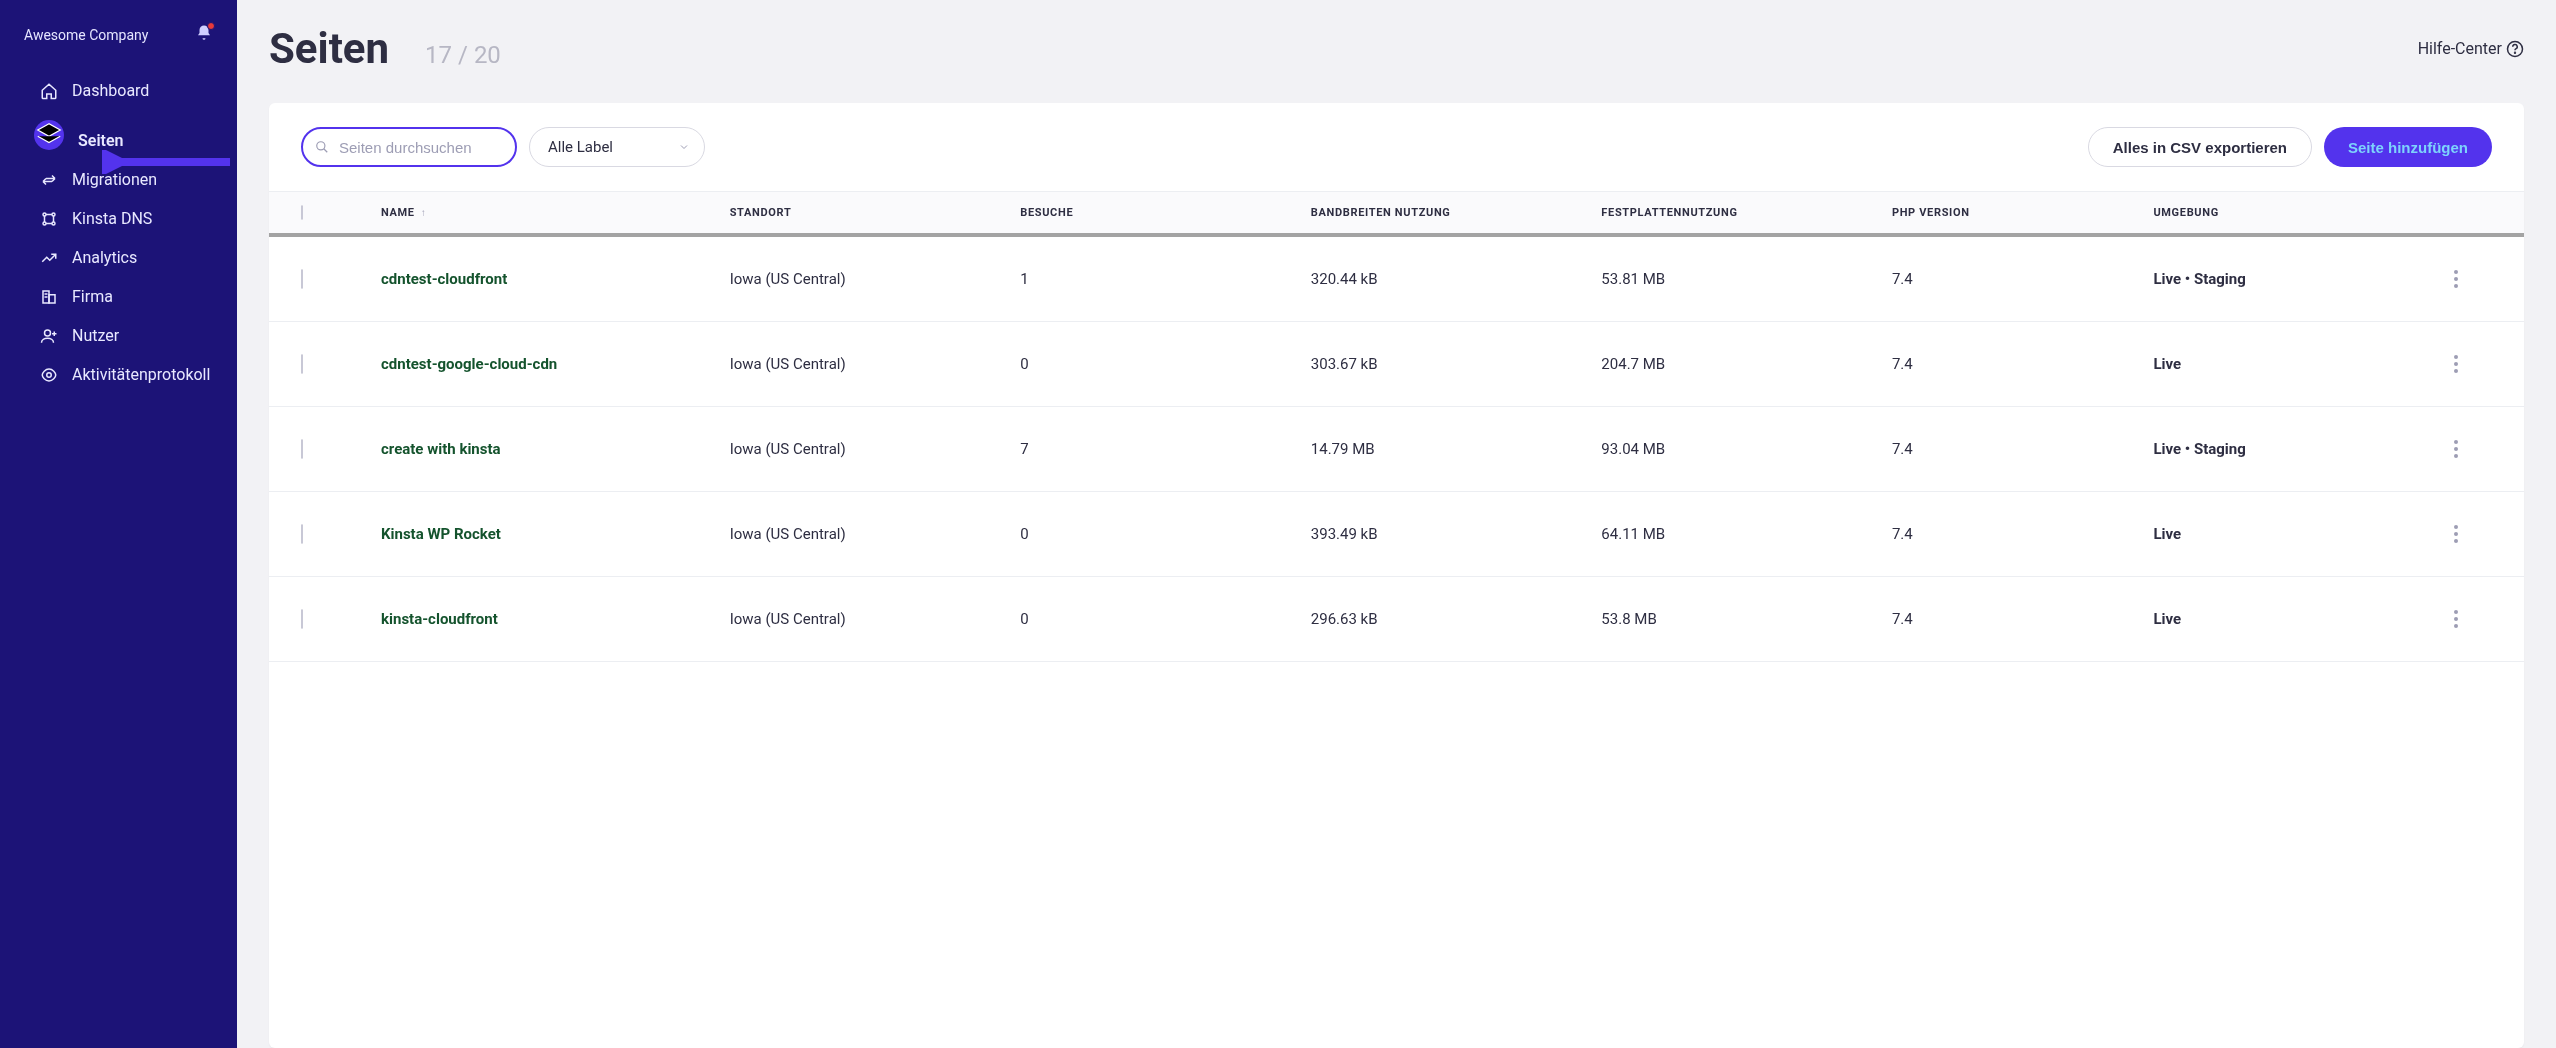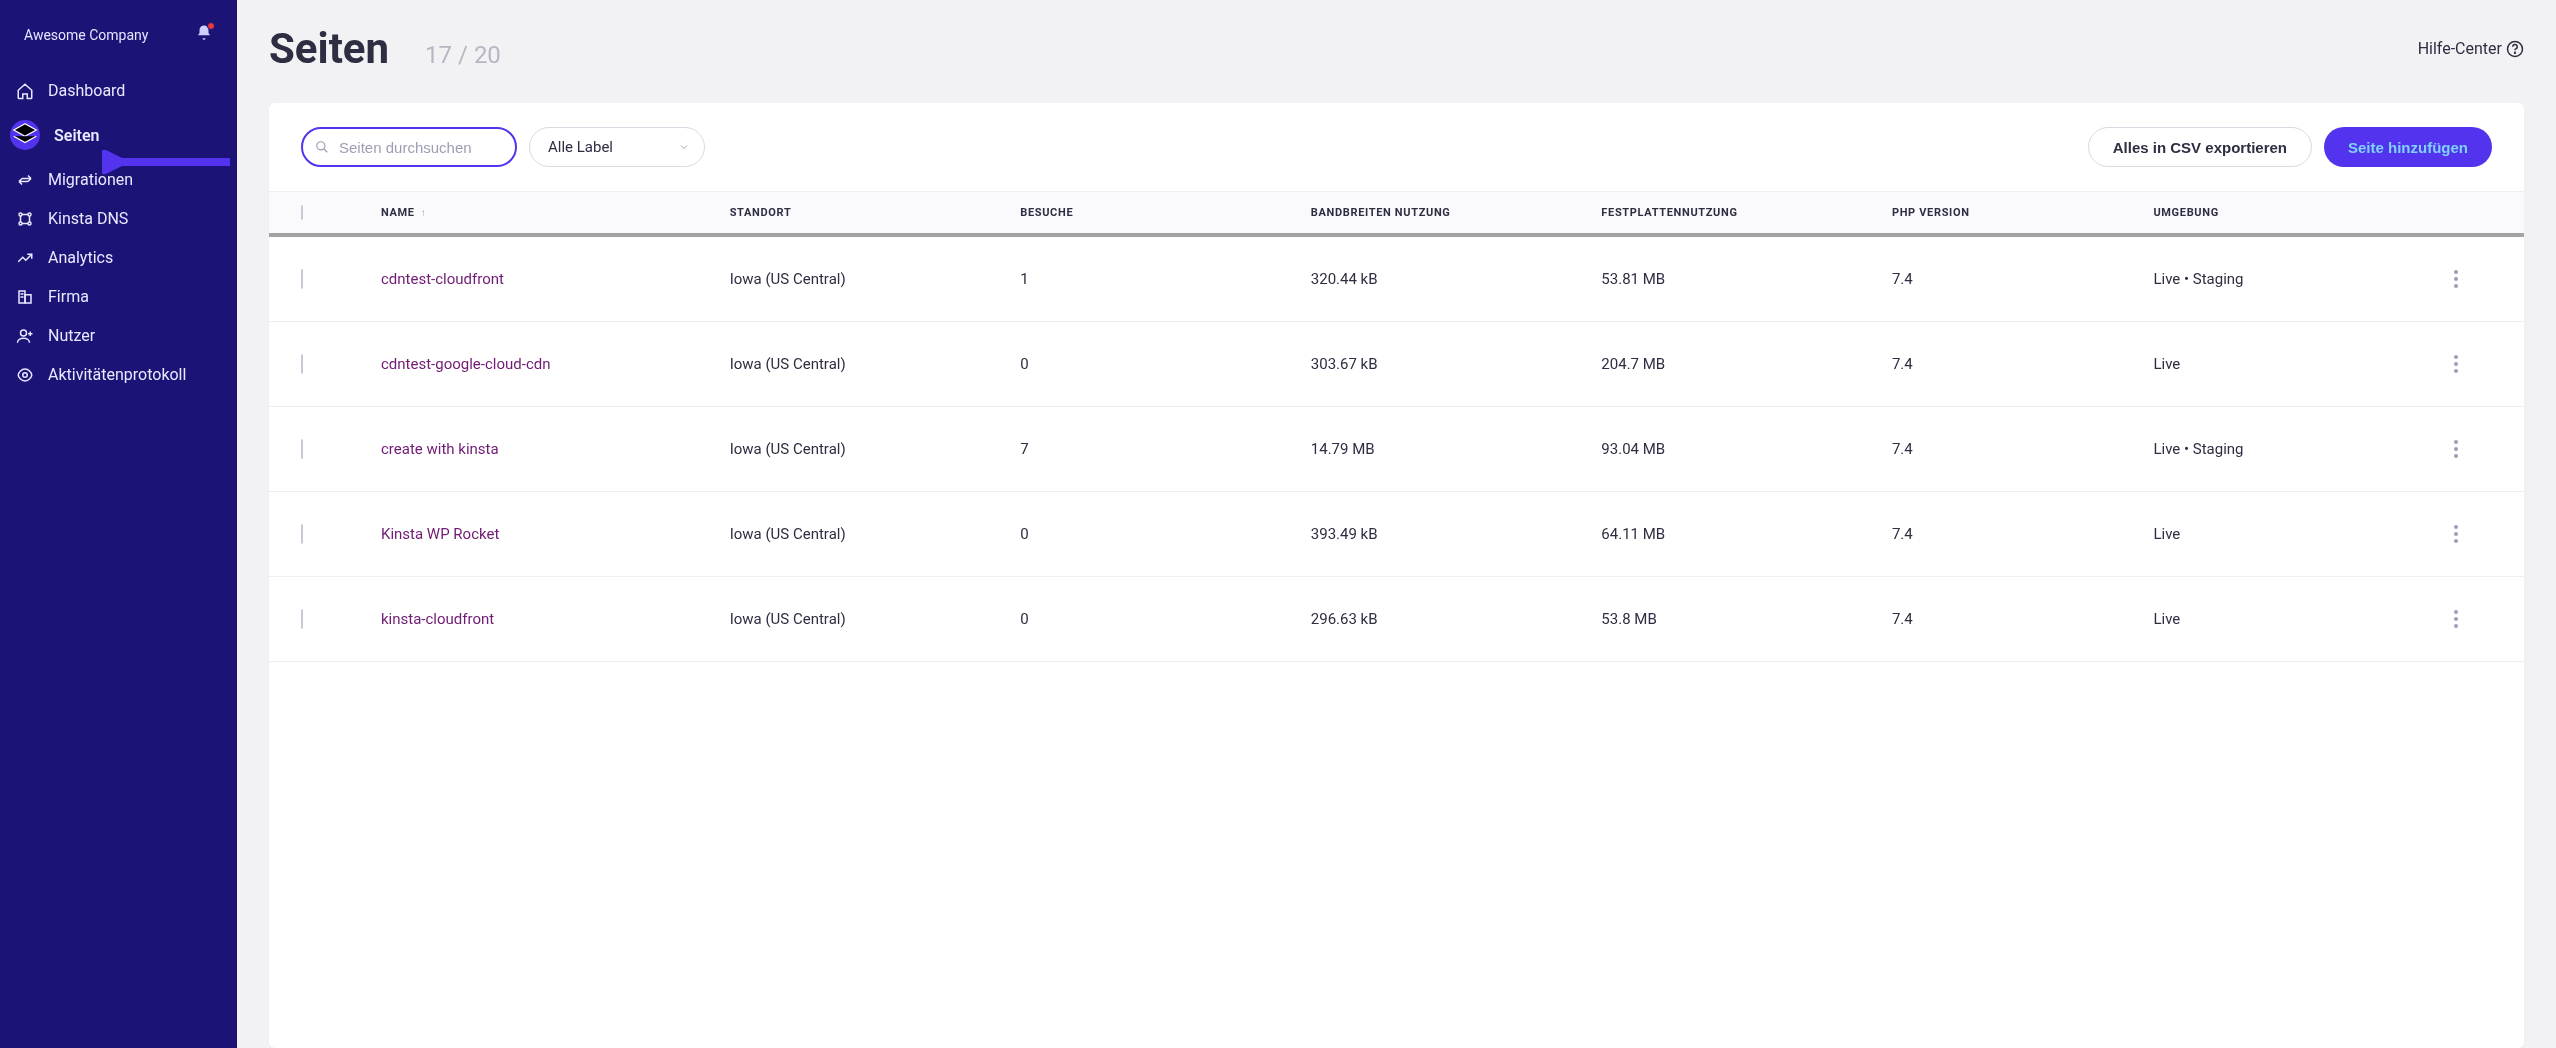--- a/index.html
+++ b/index.html
@@ -10,21 +10,21 @@
   
   .sidebar { width: 237px; flex: 0 0 237px; background: #1c1377; color: #fff; display: flex; flex-direction: column; padding-top: 18px; position: relative; }
   .brand { padding: 0 24px 20px 24px; }
   .brand svg { height: 28px; fill: #fff; }
   .company-row { display: flex; align-items: center; justify-content: space-between; padding: 6px 24px 26px 24px; font-size: 14px; color: #e5e5ff; }
   .bell-wrap { position: relative; }
   .bell-wrap svg { width: 18px; height: 18px; fill: #cfcfff; }
   .bell-dot { position: absolute; top: -2px; right: -2px; width: 8px; height: 8px; background: #e73a3a; border-radius: 50%; border: 1px solid #1c1377; }
 
   .nav { display: flex; flex-direction: column; gap: 0; }
-  .nav-item { display: flex; align-items: center; gap: 14px; padding: 10px 16px; font-size: 16px; color: #e8e8ff; cursor: pointer; position: relative; }
+  .nav-item { display: flex; align-items: flex-end; gap: 14px; padding: 10px 40px; font-size: 16px; color: #e8e8ff; cursor: pointer; position: relative; }
   .nav-item .nav-icon { width: 18px; height: 18px; display: inline-flex; align-items: center; justify-content: center; }
   .nav-item .nav-icon svg { width: 18px; height: 18px; stroke: #e8e8ff; fill: none; stroke-width: 2; }
   .nav-item.active .nav-icon-circle { width: 30px; height: 30px; border-radius: 50%; background: #5333ed; display: inline-flex; align-items: center; justify-content: center; margin-left: -6px; }
   .nav-item.active .nav-icon-circle svg { stroke: #fff; }
   .nav-item.active { font-weight: 600; }
 
   .arrow-annotation { position: absolute; left: 102px; top: 150px; width: 130px; height: 24px; pointer-events: none; }
   .arrow-annotation svg { width: 130px; height: 24px; }
 
   
@@ -52,22 +52,22 @@
   .btn-outline { background: #fff; color: #2e2e42; border: 1px solid #d9d9e2; }
   .btn-primary { background: #5333ed; color: #7dd3fc; }
 
   
   .table-header { display: grid; grid-template-columns: 80px 1.2fr 1fr 1fr 1fr 1fr 0.9fr 1fr 48px; align-items: center; padding: 14px 32px; background: #fafafc; border-top: 1px solid #eceef2; border-bottom: 4px solid #a3a3a3; font-size: 11px; letter-spacing: 0.06em; font-weight: 700; color: #2e2e42; text-transform: uppercase; }
   .th-name { display: flex; align-items: center; gap: 6px; }
   .th-name .sort-arrow { font-size: 10px; color: #9d9db4; }
 
   .table-body { flex: 1 1 auto; overflow-y: auto; }
   .row { display: grid; grid-template-columns: 80px 1.2fr 1fr 1fr 1fr 1fr 0.9fr 1fr 48px; align-items: center; padding: 30px 32px; border-bottom: 1px solid #eceef2; font-size: 15px; color: #2e2e42; }
-  .row .cell-name { font-weight: 400; color: #701a75; }
-  .row .env { color: #2e2e42; }
+  .row .cell-name { font-weight: 700; color: #14532d; }
+  .row .env { color: #2e2e42; font-weight: bold; }
   .checkbox { width: 16px; height: 16px; border: 1.5px solid #c8c8d6; border-radius: 3px; cursor: pointer; background: #fff; }
   .more-btn { width: 24px; height: 24px; display: inline-flex; align-items: center; justify-content: center; cursor: pointer; }
   .more-btn svg { width: 4px; height: 18px; }
   .more-btn circle { fill: #9d9db4; }
 </style>
 </head>
 <body>
 
 <div class="app">
   <aside class="sidebar">

